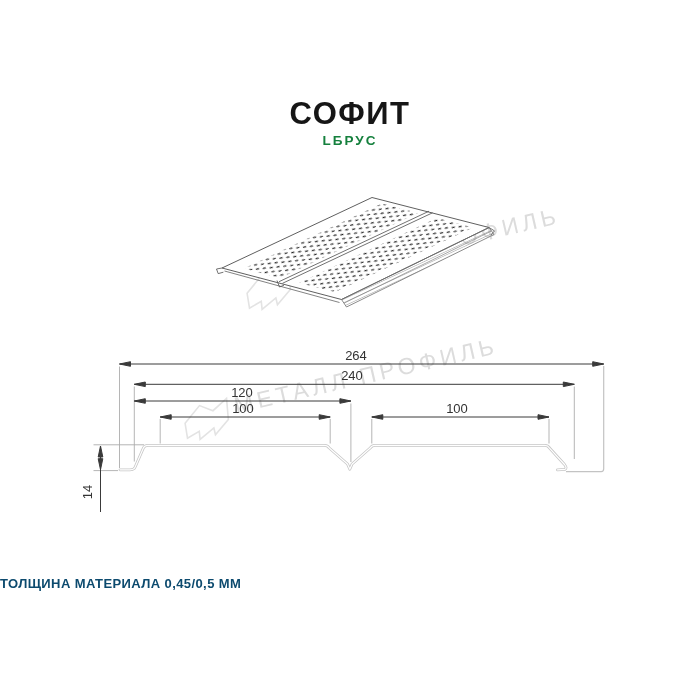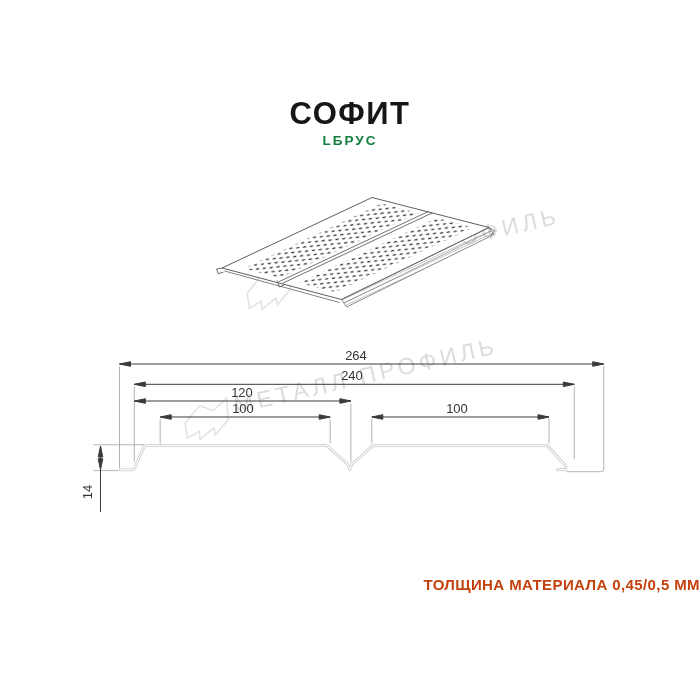--- a/index.html
+++ b/index.html
@@ -2,22 +2,22 @@
 <html><head>
 <meta charset="utf-8">
 <style>
   html,body{margin:0;padding:0;background:#ffffff;}
   .page{position:relative;width:700px;height:700px;background:#fff;overflow:hidden;
         font-family:"Liberation Sans", sans-serif;}
   .title{position:absolute;top:96px;left:0;width:700px;text-align:center;
          font-size:31px;font-weight:700;letter-spacing:1.5px;color:#161616;}
   .subtitle{position:absolute;top:133px;left:0;width:700px;text-align:center;
          font-size:13.5px;font-weight:600;letter-spacing:2px;color:#15803d;}
-  .footer{position:absolute;top:576px;left:0;width:700px;text-align:right;
-         font-size:15px;font-weight:600;letter-spacing:.4px;color:#c2410c;}
+  .footer{position:absolute;top:576px;left:0;width:700px;text-align:left;
+         font-size:13px;font-weight:600;letter-spacing:.4px;color:#0c4a6e;}
   svg.scene{position:absolute;left:0;top:0;}
   .dimtxt{font-family:"Liberation Sans",sans-serif;font-size:13px;fill:#333;}
   .wmtxt{font-family:"Liberation Sans",sans-serif;font-size:23px;fill:#dcdcdc;
          letter-spacing:4px;font-weight:400;}
 </style>
 </head>
 <body>
 
 <div class="page">
 

